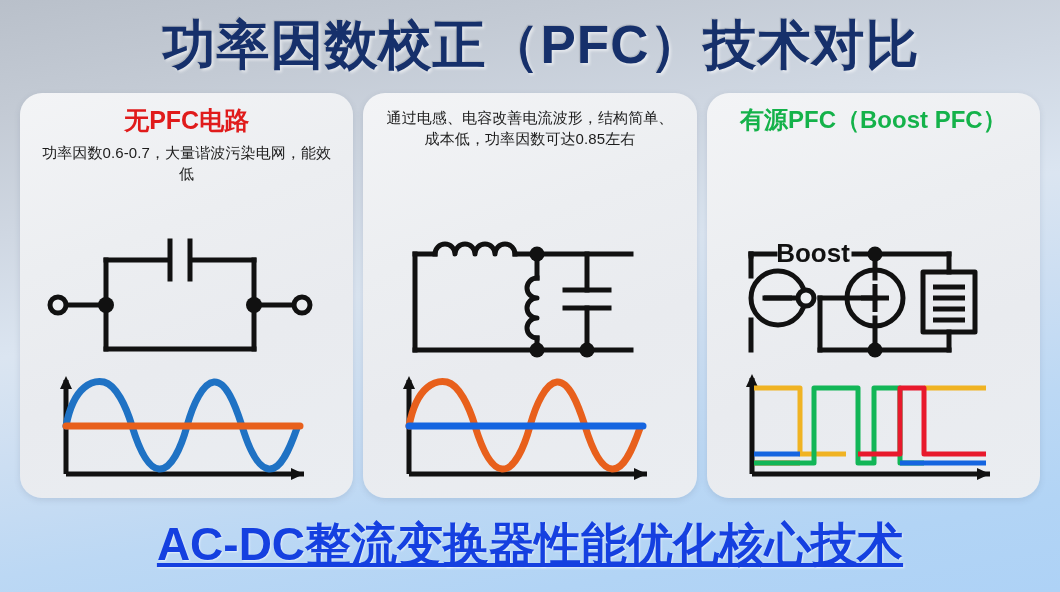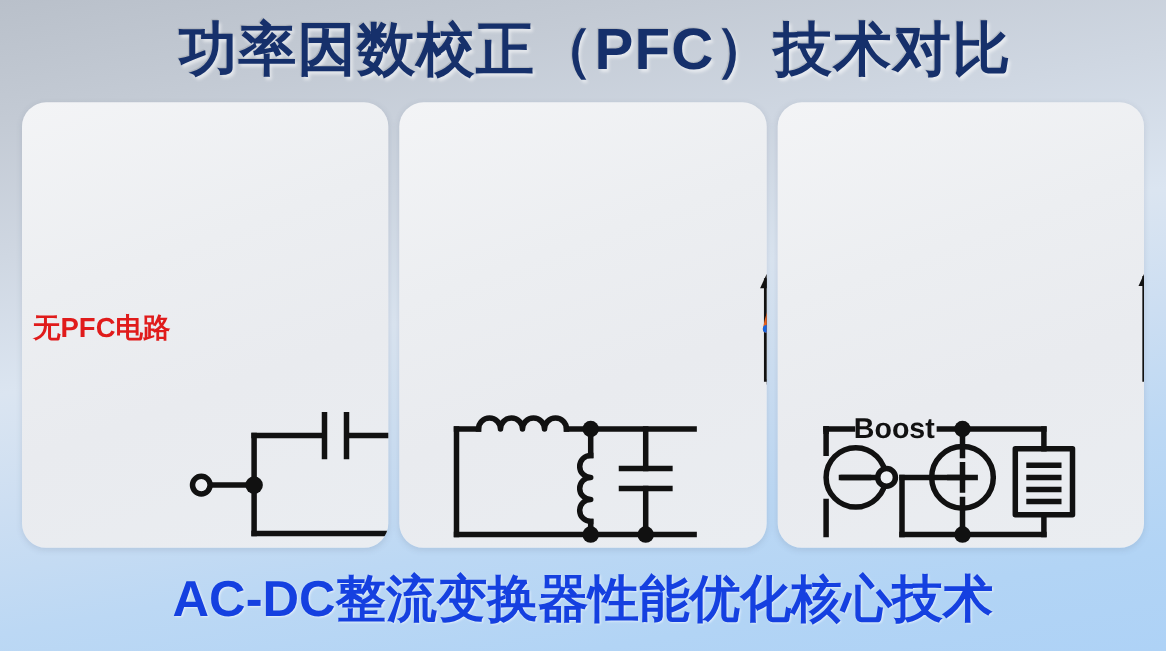--- a/index.html
+++ b/index.html
@@ -26,21 +26,21 @@
     position:absolute; left:0; top:93px; width:1060px; height:405px;
     display:flex; gap:10px; padding:0 20px;
   }
   .panel {
     flex:1 1 0; position:relative;
     background:linear-gradient(160deg,#f3f4f6 0%,#eceef1 35%,#e9ebef 62%,#eaedf1 100%);
     border-radius:22px;
     box-shadow:0 2px 6px rgba(80,95,120,0.16);
     overflow:hidden;
     padding:14px 10px 0 10px;
-    display:flex; flex-direction:row; align-items:center;
+    display:flex; flex-direction:column; align-items:center;
   }
   .panel-title {
     font-size:25px; font-weight:bold; line-height:1.1;
     text-align:center; white-space:nowrap; margin-bottom:7px;
   }
   .p1 .panel-title { color:#e01b1b; }
   .p2 .panel-title { color:#f2760c; }
   .p3 .panel-title { color:#14b24a; font-size:24px; }
   .panel-desc {
     font-size:15px; line-height:1.42; color:#1c1c1c;
@@ -53,34 +53,36 @@
 
   
   .footer {
     position:absolute; left:0; bottom:0; width:1060px; height:94px;
     display:flex; align-items:center; justify-content:center;
   }
   .footer-title {
     font-size:46px; font-weight:bold; color:#1540e0;
     letter-spacing:0px; white-space:nowrap;
     text-shadow:1px 1px 2px rgba(255,255,255,0.6);
+    text-decoration:underline;
   }
   svg { display:block; }
 </style>
 </head>
 <body>
 
 <div class="header">
   <div class="header-title">功率因数校正（PFC）技术对比</div>
 </div>
 
 <div class="panels">
 
   <div class="panel p1">
     <div class="panel-title">无PFC电路</div>
+    <div class="panel-desc">功率因数0.6-0.7，大量谐波污染电网，能效低</div>
 
     <div class="circuit-wrap">
       <svg width="300" height="125" viewBox="0 0 300 125">
         <g stroke="#111111" stroke-width="5" fill="none" stroke-linecap="square">
 
           <path d="M76 23 L138 23"></path>
           <path d="M162 23 L224 23"></path>
 
           <path d="M140 4 L140 42"></path>
           <path d="M160 4 L160 42"></path>
@@ -109,20 +111,21 @@
         </g>
         <path d="M262 108 l-13 -6 l0 12 z" fill="#111111"></path>
         <path d="M24 10 l-6 13 l12 0 z" fill="#111111"></path>
         <path d="M24 60 C 32 18, 52 14, 62 16 C 74 19, 84 40, 90 60 C 97 83, 106 102, 117 103 C 129 104, 139 82, 145 60 C 151 38, 161 17, 172 16 C 184 15, 193 38, 200 60 C 207 83, 216 102, 227 103 C 239 104, 248 82, 255 62" stroke="#1f72c4" stroke-width="7" fill="none" stroke-linecap="round" stroke-linejoin="round"></path>
         <path d="M24 60 L258 60" stroke="#e8601c" stroke-width="7" stroke-linecap="round"></path>
       </svg>
     </div>
   </div>
 
   <div class="panel p2">
+    <div class="panel-desc">通过电感、电容改善电流波形，结构简单、成本低，功率因数可达0.85左右</div>
 
     <div class="circuit-wrap">
       <svg width="300" height="130" viewBox="0 0 300 130">
         <g stroke="#111111" stroke-width="5" fill="none" stroke-linecap="square" stroke-linejoin="round">
 
           <path d="M42 22 L62 22"></path>
 
           <path d="M62 22 a10 10 0 0 1 20 0 a10 10 0 0 1 20 0 a10 10 0 0 1 20 0 a10 10 0 0 1 20 0"></path>
           <path d="M142 22 L164 22"></path>
 
@@ -155,20 +158,21 @@
         </g>
         <path d="M262 108 l-13 -6 l0 12 z" fill="#111111"></path>
         <path d="M24 10 l-6 13 l12 0 z" fill="#111111"></path>
         <path d="M24 60 C 32 18, 52 14, 62 16 C 74 19, 84 40, 90 60 C 97 83, 106 102, 117 103 C 129 104, 139 82, 145 60 C 151 38, 161 17, 172 16 C 184 15, 193 38, 200 60 C 207 83, 216 102, 227 103 C 239 104, 248 82, 255 62" stroke="#e8601c" stroke-width="7" fill="none" stroke-linecap="round" stroke-linejoin="round"></path>
         <path d="M24 60 L258 60" stroke="#1565e0" stroke-width="7" stroke-linecap="round"></path>
       </svg>
     </div>
   </div>
 
   <div class="panel p3">
+    <div class="panel-title">有源PFC（Boost PFC）</div>
 
     <div class="circuit-wrap">
       <svg width="300" height="130" viewBox="0 0 300 130">
         <g stroke="#111111" stroke-width="5" fill="none" stroke-linecap="square" stroke-linejoin="round">
           <path d="M34 22 L58 22"></path>
           <path d="M34 22 L34 44"></path>
           <path d="M34 88 L34 118"></path>
           <path d="M34 24 L34 22"></path>
           <path d="M137 22 L232 22"></path>
           <path d="M158 22 L158 46"></path>

